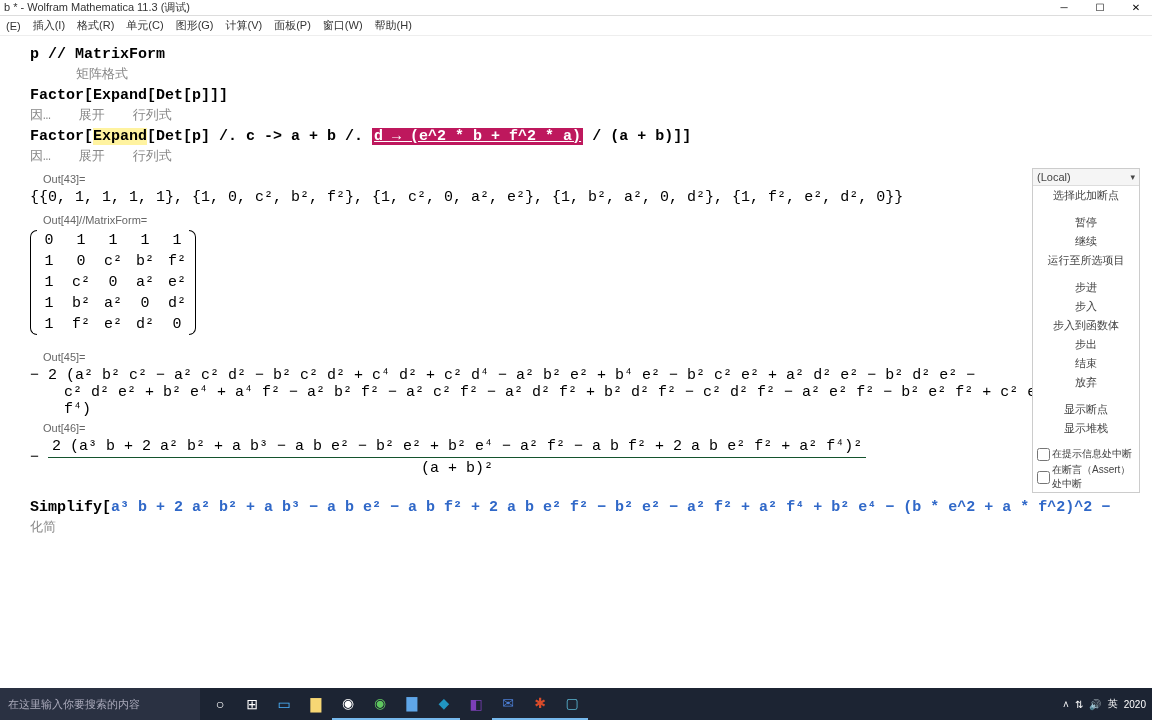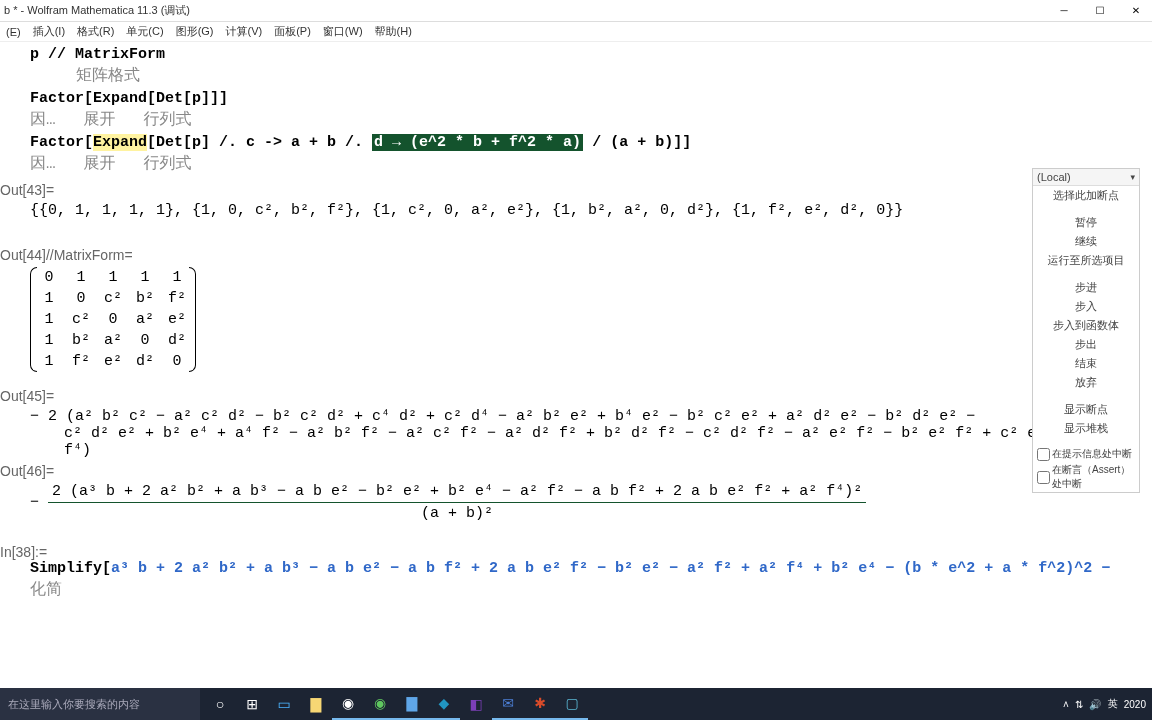--- a/index.html
+++ b/index.html
@@ -1,29 +1,29 @@
 <!DOCTYPE html>
 <html><head>
 <meta charset="utf-8">
 <style>
 * { margin: 0; padding: 0; box-sizing: border-box; }
 body { font-family: "Segoe UI", Arial, sans-serif; font-size: 12px; background: #fff; width: 1152px; height: 720px; overflow: hidden; position: relative; }
-.titlebar { height: 22px; background: #fff; border-bottom: 1px solid #ddd; display: flex; align-items: center; padding: 0 4px; justify-content: space-between; }
+.titlebar { height: 16px; background: #fff; border-bottom: 1px solid #ddd; display: flex; align-items: center; padding: 0 4px; justify-content: space-between; }
 .titlebar-left { font-size: 11px; color: #333; }
 .titlebar-right { display: flex; gap: 12px; align-items: center; }
 .win-btn { width: 24px; text-align: center; cursor: pointer; font-size: 10px; }
 .menubar { height: 20px; background: #fff; display: flex; align-items: center; padding: 0 4px; gap: 8px; font-size: 11px; color: #333; border-bottom: 1px solid #eee; }
 .menu-item { cursor: pointer; padding: 0 2px; }
 .notebook { position: absolute; left: 0; top: 42px; right: 0; bottom: 32px; overflow: hidden; background: #fff; }
 .cell { margin: 4px 0 4px 30px; font-family: "Consolas", "Courier New", monospace; font-size: 15px; }
 .code { font-weight: bold; color: #000; }
-.hint { font-size: 16px; color: #888; margin-top: 2px; display: flex; gap: 28px; }
+.hint { font-size: 13px; color: #888; margin-top: 2px; display: flex; gap: 28px; }
 .hint span { }
-.selected { background: #14532d; color: #fff; padding: 0 2px; }
-.out-label { font-size: 14px; color: #666; font-family: Arial; margin-left: 0; }
+.selected { background: #be185d; color: #fff; padding: 0 2px; text-decoration: underline; }
+.out-label { font-size: 11px; color: #666; font-family: Arial; margin-left: 0; padding-left: 43px; }
 .output { font-family: "Consolas", "Courier New", monospace; font-size: 15px; margin-left: 30px; margin-top: 4px; }
 .matrix { display: inline-block; position: relative; padding: 0 10px; }
 .matrix::before { content: ""; position: absolute; left: 0; top: 0; bottom: 0; width: 6px; border-left: 1px solid #000; border-top: 1px solid #000; border-bottom: 1px solid #000; border-radius: 8px 0 0 8px; }
 .matrix::after { content: ""; position: absolute; right: 0; top: 0; bottom: 0; width: 6px; border-right: 1px solid #000; border-top: 1px solid #000; border-bottom: 1px solid #000; border-radius: 0 8px 8px 0; }
 .matrix-row { display: flex; gap: 14px; padding: 2px 0; }
 .matrix-cell { min-width: 18px; text-align: center; }
 .frac { display: inline-block; text-align: center; vertical-align: middle; }
 .frac .num { border-bottom: 1px solid #14532d; padding: 0 4px 2px; }
 .frac .den { padding: 2px 4px 0; }
 .debug-panel { position: absolute; right: 12px; top: 168px; width: 108px; background: #fff; border: 1px solid #ccc; font-size: 11px; color: #444; }
@@ -91,21 +91,21 @@
       <span>展开</span>
       <span>行列式</span>
     </div>
   </div>
 
   <div class="row-rel">
     <div class="out-label">Out[43]=</div>
     <div class="output">{{0, 1, 1, 1, 1}, {1, 0, c², b², f²}, {1, c², 0, a², e²}, {1, b², a², 0, d²}, {1, f², e², d², 0}}</div>
   </div>
 
-  <div class="row-rel" style="margin-top:28px;">
+  <div class="row-rel" style="margin-top:8px;">
     <div class="out-label">Out[44]//MatrixForm=</div>
     <div class="output">
       <div class="matrix" id="matrix-out"><div class="matrix-row">
             <div class="matrix-cell">0</div>
             <div class="matrix-cell">1</div>
             <div class="matrix-cell">1</div>
             <div class="matrix-cell">1</div>
             <div class="matrix-cell">1</div>
           </div><div class="matrix-row">
             <div class="matrix-cell">1</div>
@@ -148,21 +148,20 @@
     <div class="output">
       <span style="vertical-align:middle;">− </span>
       <div class="frac">
         <div class="num">2 (a³ b + 2 a² b² + a b³ − a b e² − b² e² + b² e⁴ − a² f² − a b f² + 2 a b e² f² + a² f⁴)²</div>
         <div class="den">(a + b)²</div>
       </div>
     </div>
   </div>
 
   <div class="row-rel" style="margin-top:22px;">
-    <div class="out-label">In[38]:=</div>
     <div class="cell" style="margin-top:0;margin-left:30px;">
       <div class="code">
         <span>Simplify[</span><span style="color:#3068c8;">a³ b + 2 a² b² + a b³ − a b e² − a b f² + 2 a b e² f² − b² e² − a² f² + a² f⁴ + b² e⁴ − (b * e^2 + a * f^2)^2 −</span>
       </div>
       <div class="hint">
           <span>化简</span>
         </div>
     </div>
   </div>
 

